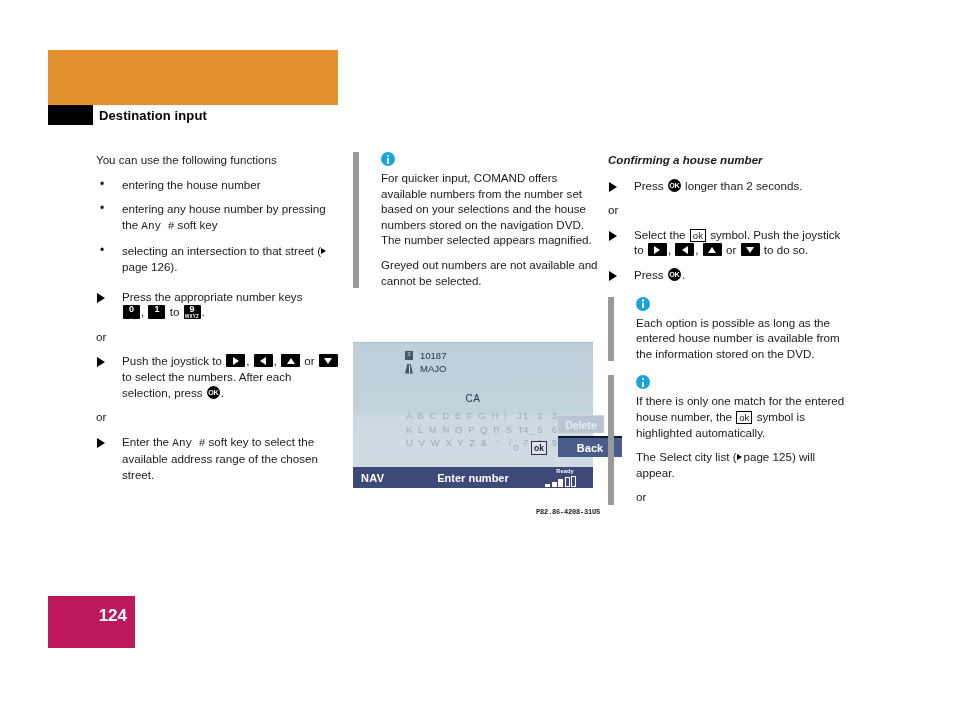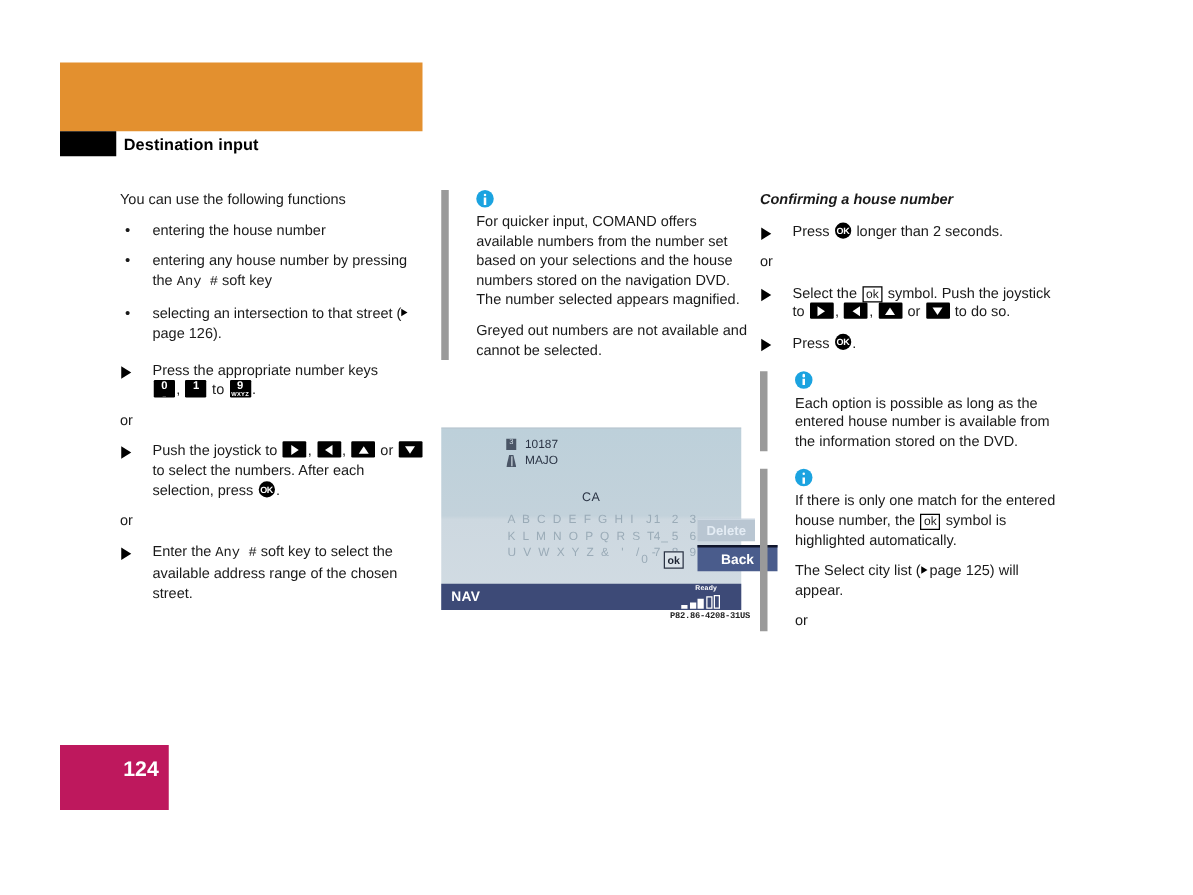--- a/index.html
+++ b/index.html
@@ -167,21 +167,21 @@
   .statusbar .rdy{position:absolute;right:8px;top:1px;font-size:5.5px;font-weight:bold;letter-spacing:.2px;text-align:center;width:40px;}
   .bars{position:absolute;right:8px;top:9px;width:40px;height:11px;display:flex;align-items:flex-end;gap:1.5px;justify-content:flex-start;}
   .bars i{display:block;width:5px;background:#ffffff;}
   .bars i:nth-child(1){height:3px;}
   .bars i:nth-child(2){height:5px;}
   .bars i:nth-child(3){height:8px;}
   .bars i:nth-child(4){height:10px;background:transparent;border:1px solid #ffffff;box-sizing:border-box;}
   .bars i:nth-child(5){height:11px;background:transparent;border:1px solid #ffffff;box-sizing:border-box;}
 
   .shotcap{
-    position:absolute;left:519px;top:489px;width:80px;
+    position:absolute;left:519px;top:508px;width:80px;
     font-family:"Liberation Mono",monospace;font-size:7px;font-weight:bold;color:#222;letter-spacing:-.2px;padding-left:17px;
   }
 
   
   .foot{
     position:absolute;left:48px;top:596px;width:87px;height:52px;background:#be185d;
   }
   .foot .num{
     position:absolute;right:8px;top:10px;font-size:17px;font-weight:bold;color:#ffffff;
   }
@@ -282,20 +282,21 @@
 <span>7 8 9</span></div>
 
     <div class="okcell">0</div>
     <div class="okmini">ok</div>
 
     <div class="btn-del">Delete</div>
     <div class="btn-back">Back</div>
 
     <div class="statusbar">
       <span class="nav">NAV</span>
+      <span class="ttl">Enter number</span>
       <span class="rdy">Ready</span>
       <span class="bars">
           <i></i>
           <i></i>
           <i></i>
           <i></i>
           <i></i>
         </span>
     </div>
   </div>

